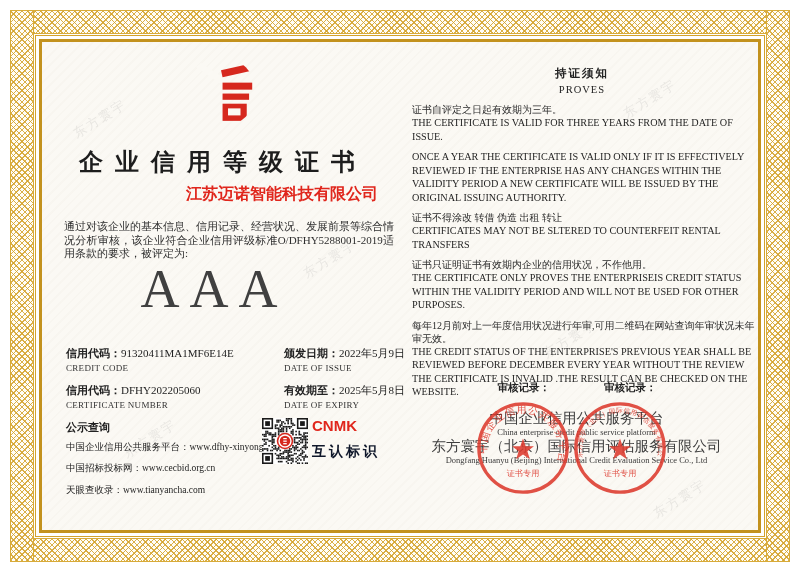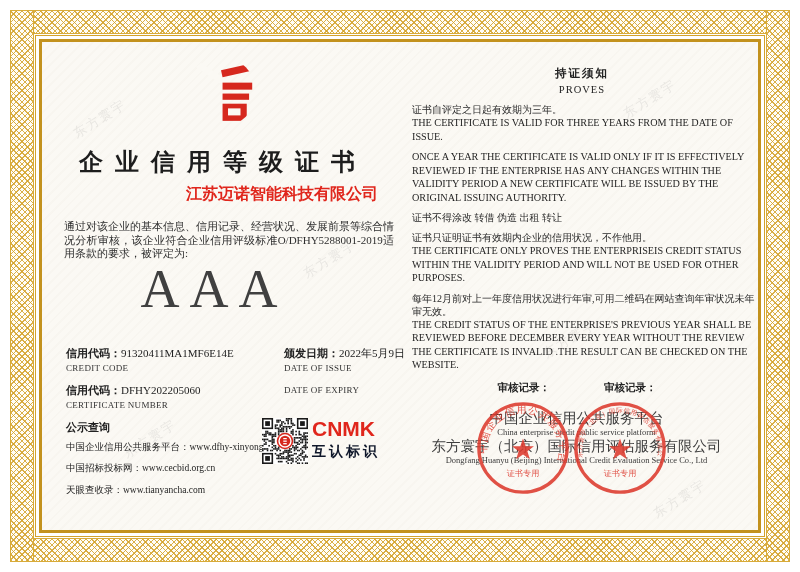--- a/index.html
+++ b/index.html
@@ -44,21 +44,21 @@
   .field .cn .lbl{font-weight:700;}
   .field .en{font-size:9px;color:#333;letter-spacing:.3px;margin-top:2px;}
   .f0{left:66px;top:346px;} .f1{left:284px;top:346px;}
   .f2{left:66px;top:383px;} .f3{left:284px;top:383px;}
   .inq-head{position:absolute;left:66px;top:420px;font-size:11px;font-weight:700;color:#222;}
   .inq-link{position:absolute;left:66px;font-size:9.5px;color:#222;}
   .inq-link .lbl{font-weight:400;}
   .l0{top:441px;} .l1{top:462px;} .l2{top:484px;}
   .qr{position:absolute;left:262px;top:418px;width:46px;height:46px;}
   .cnmk-brand{position:absolute;left:312px;top:417px;font-family:"Liberation Sans",sans-serif;
-      font-weight:800;font-size:21px;color:#e0261c;}
+      font-weight:800;font-size:15px;color:#e0261c;}
   .cnmk-cap{position:absolute;left:312px;top:443px;font-size:14px;color:#0f172a;
       letter-spacing:3px;font-weight:700;}
   
   .notes-title-cn{position:absolute;left:412px;top:66px;width:340px;text-align:center;
       font-size:11.5px;font-weight:700;color:#222;letter-spacing:2px;}
   .notes-title-en{position:absolute;left:412px;top:84px;width:340px;text-align:center;
       font-size:10.5px;color:#222;letter-spacing:1px;}
   .notes-flow{position:absolute;left:412px;top:103px;width:352px;}
   .note-item{margin-bottom:7px;}
   .note-cn{font-size:10px;line-height:13px;color:#2a2a2a;}
@@ -124,20 +124,21 @@
   </div>
   <div class="field f1">
     <div class="cn"><span class="lbl">颁发日期：</span><span>2022年5月9日</span></div>
     <div class="en">DATE OF ISSUE</div>
   </div>
   <div class="field f2">
     <div class="cn"><span class="lbl">信用代码：</span><span>DFHY202205060</span></div>
     <div class="en">CERTIFICATE NUMBER</div>
   </div>
   <div class="field f3">
+    <div class="cn"><span class="lbl">有效期至：</span><span>2025年5月8日</span></div>
     <div class="en">DATE OF EXPIRY</div>
   </div>
 
   <div class="inq-head">公示查询</div>
   <div class="inq-link l0">
     <span class="lbl">中国企业信用公共服务平台：</span><span>www.dfhy-xinyong.cn</span>
   </div>
   <div class="inq-link l1">
     <span class="lbl">中国招标投标网：</span><span>www.cecbid.org.cn</span>
   </div>
@@ -428,20 +429,21 @@
   <div class="notes-flow">
     <div class="note-item">
       <div class="note-cn">证书自评定之日起有效期为三年。</div>
       <div class="note-en">THE CERTIFICATE IS VALID FOR THREE YEARS FROM THE DATE OF ISSUE.</div>
     </div>
     <div class="note-item">
       <div class="note-en">ONCE A YEAR THE CERTIFICATE IS VALID ONLY IF IT IS EFFECTIVELY REVIEWED IF THE ENTERPRISE HAS ANY CHANGES WITHIN THE VALIDITY PERIOD A NEW CERTIFICATE WILL BE ISSUED BY THE ORIGINAL ISSUING AUTHORITY.</div>
     </div>
     <div class="note-item">
       <div class="note-cn">证书不得涂改 转借 伪造 出租 转让</div>
+      <div class="note-en">CERTIFICATES MAY NOT BE SLTERED TO COUNTERFEIT RENTAL TRANSFERS</div>
     </div>
     <div class="note-item">
       <div class="note-cn">证书只证明证书有效期内企业的信用状况，不作他用。</div>
       <div class="note-en">THE CERTIFICATE ONLY PROVES THE ENTERPRISEIS CREDIT STATUS WITHIN THE VALIDITY PERIOD AND WILL NOT BE USED FOR OTHER PURPOSES.</div>
     </div>
     <div class="note-item">
       <div class="note-cn">每年12月前对上一年度信用状况进行年审,可用二维码在网站查询年审状况未年审无效。</div>
       <div class="note-en">THE CREDIT STATUS OF THE ENTERPRISE'S PREVIOUS YEAR SHALL BE REVIEWED BEFORE DECEMBER EVERY YEAR WITHOUT THE REVIEW THE CERTIFICATE IS INVALID .THE RESULT CAN BE CHECKED ON THE WEBSITE.</div>
     </div>
   </div>

